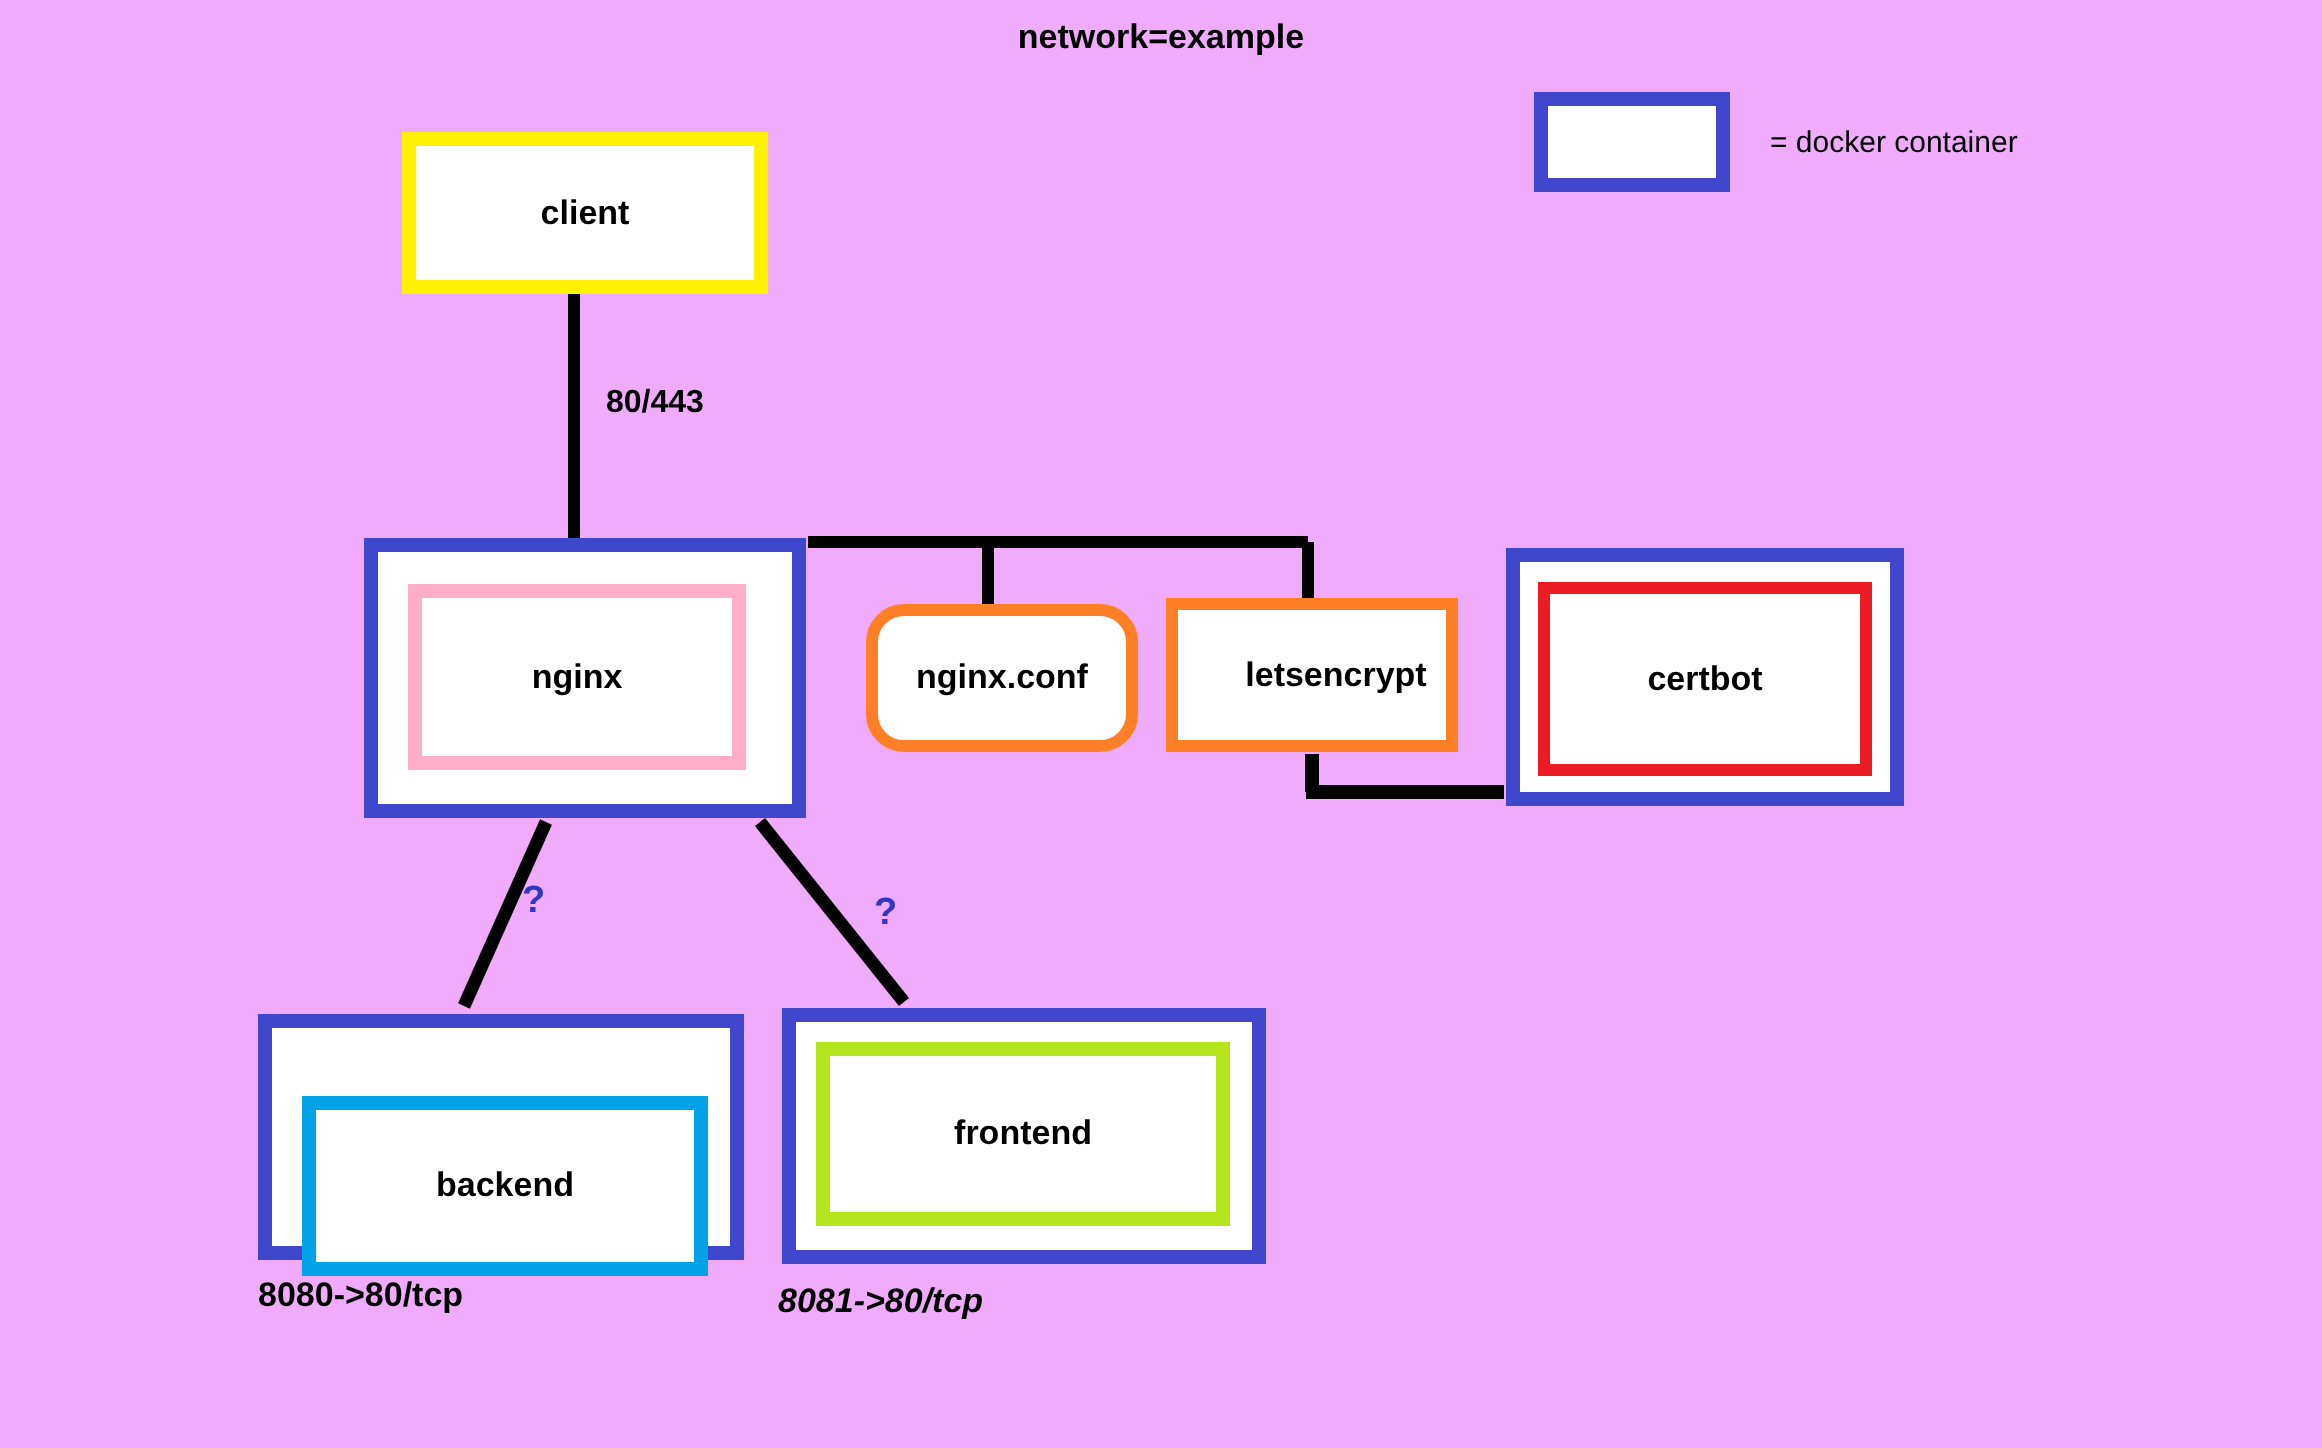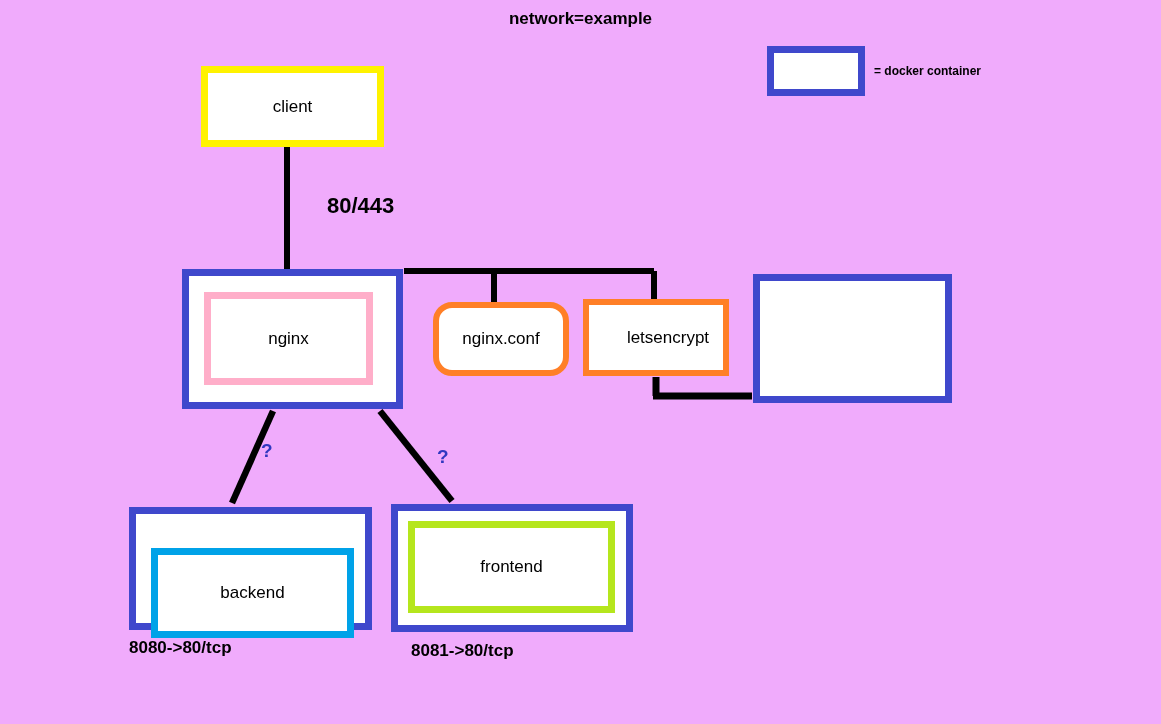--- a/index.html
+++ b/index.html
@@ -21,21 +21,21 @@
   .node {
     position: absolute;
     box-sizing: border-box;
     background: #ffffff;
     display: flex;
     align-items: center;
     justify-content: center;
   }
   .node .lbl {
     font-size: 17px;
-    font-weight: normal;
+    font-weight: bold;
     color: #000000;
     white-space: nowrap;
   }
   
   .container-frame { border: 7px solid var(--container-border); background: #ffffff; }
   
   .client-frame   { border: 7px solid var(--client-border); }
   .nginx-inner    { border: 7px solid var(--nginx-inner); }
   .conf-frame     { border: 6px solid var(--config-border); }
   .certbot-inner  { border: 6px solid var(--certbot-inner); }
@@ -46,24 +46,23 @@
     position: absolute;
     top: 9px;
     left: 0;
     width: 100%;
     text-align: center;
     font-size: 17px;
     font-weight: bold;
   }
   .edge-label {
     position: absolute;
-    font-size: 22px;
+    font-size: 16px;
     font-weight: bold;
     white-space: nowrap;
-    margin-left: 24px;
   }
   .qmark {
     position: absolute;
     font-size: 19px;
     font-weight: bold;
     color: var(--qmark);
   }
   .port-label {
     position: absolute;
     font-size: 17px;
@@ -78,23 +77,23 @@
     align-items: center;
   }
   .legend-box {
     width: 98px;
     height: 50px;
     box-sizing: border-box;
     border: 7px solid var(--container-border);
     background: #ffffff;
   }
   .legend-label {
-    margin-left: 9px;
-    font-size: 12px;
-    font-weight: bold;
+    margin-left: 20px;
+    font-size: 15px;
+    font-weight: normal;
     white-space: nowrap;
   }
   svg.edges {
     position: absolute;
     left: 0;
     top: 0;
     pointer-events: none;
   }
 </style>
 </head>
@@ -133,29 +132,32 @@
 
   <div class="node conf-frame" style="left:433px;top:302px;width:136px;height:74px;border-radius:19px;">
     <span class="lbl">nginx.conf</span>
   </div>
 
   <div class="node conf-frame" style="left:583px;top:299px;width:146px;height:77px;padding-left:24px;">
     <span class="lbl">letsencrypt</span>
   </div>
 
   <div class="abs container-frame" style="left:753px;top:274px;width:199px;height:129px;"></div>
+  <div class="node certbot-inner" style="left:769px;top:291px;width:167px;height:97px;">
+    <span class="lbl">certbot</span>
+  </div>
 
   <div class="qmark" style="left:261px;top:440px;">?</div>
   <div class="qmark" style="left:437px;top:446px;">?</div>
 
   <div class="abs container-frame" style="left:129px;top:507px;width:243px;height:123px;"></div>
   <div class="node backend-inner" style="left:151px;top:548px;width:203px;height:90px;">
     <span class="lbl">backend</span>
   </div>
   <div class="port-label" style="left:129px;top:638px;width:243px;">8080-&gt;80/tcp</div>
 
   <div class="abs container-frame" style="left:391px;top:504px;width:242px;height:128px;"></div>
   <div class="node frontend-inner" style="left:408px;top:521px;width:207px;height:92px;">
     <span class="lbl">frontend</span>
   </div>
-  <div class="port-label" style="left:411px;top:641px;width:242px;">8081-&gt;80/tcp</div>
+  <div class="port-label" style="left:389px;top:641px;width:242px;font-style:italic;">8081-&gt;80/tcp</div>
 
 </div>
 
 </body></html>

